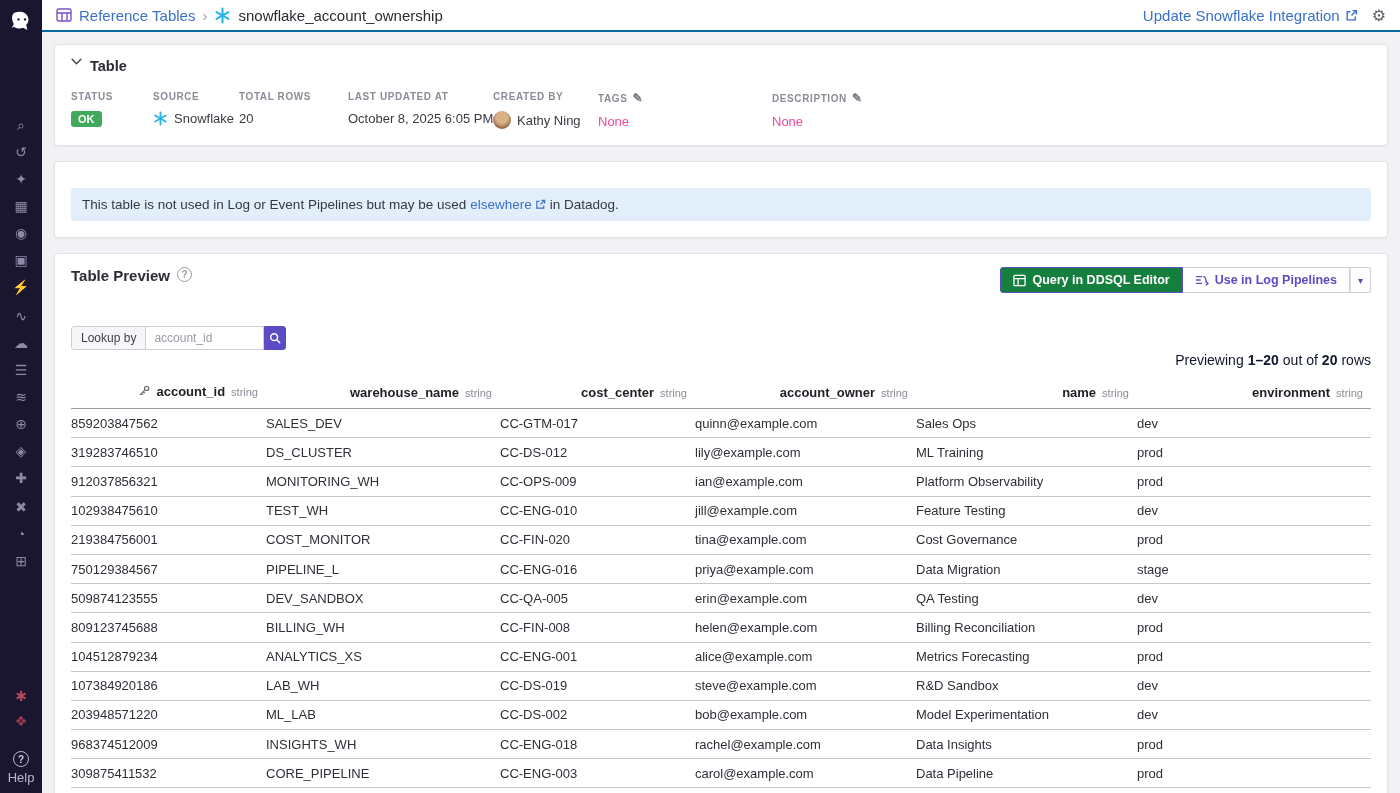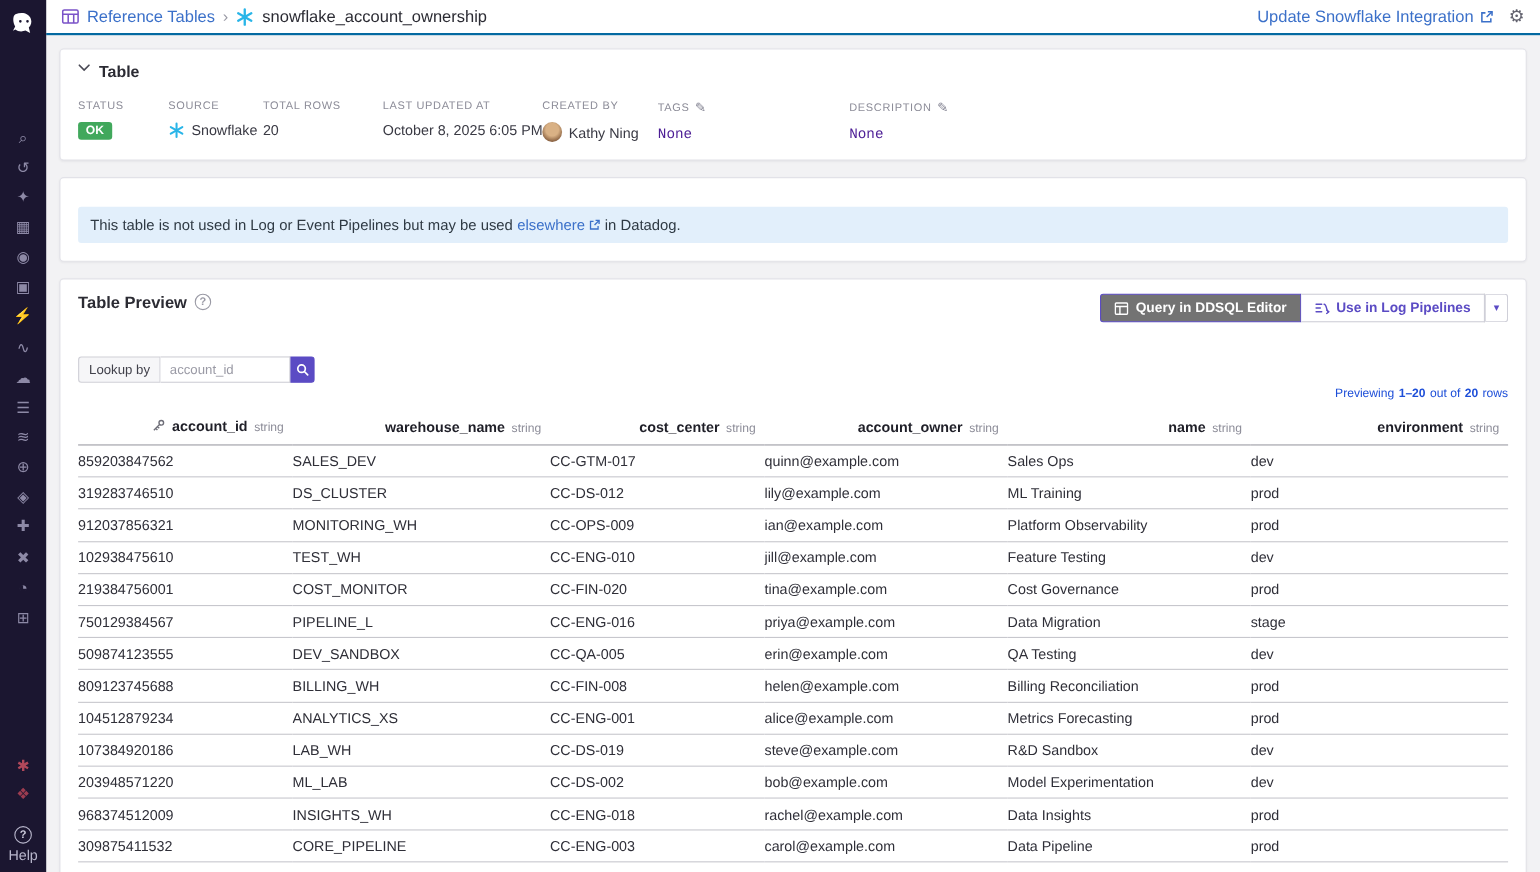--- a/index.html
+++ b/index.html
@@ -59,25 +59,25 @@
   }
   .card-title-row { display: flex; align-items: flex-start; gap: 8px; cursor: pointer; }
   .card-title { font-size: 14.5px; font-weight: 700; color: #2b2b33; }
 
   
   .fields-row { display: flex; margin-top: 17px; }
   .field { padding-right: 20px; }
   .f-status { width: 82px; } .f-source { width: 86px; } .f-rows { width: 109px; }
   .f-updated { width: 145px; } .f-created { width: 105px; } .f-tags { width: 174px; }
   .field-label {
-    font-size: 10px; font-weight: 400; letter-spacing: 0.6px; color: #8c8c98;
+    font-size: 10px; font-weight: 700; letter-spacing: 0.6px; color: #8c8c98;
     display: flex; align-items: center; gap: 5px; white-space: nowrap;
   }
   .field-value { margin-top: 9px; font-size: 13px; color: #3a3a44; display: flex; align-items: center; gap: 6px; white-space: nowrap; }
-  .muted { color: #4c1d95; font-family: Liberation Mono, monospace; }
+  .muted { color: #ec4899; }
   .ok-badge {
     background: #41a85c; color: #fff; font-size: 11px; font-weight: 700;
     padding: 2px 7px; border-radius: 3px; display: inline-block;
   }
   .pencil { color: #7a7a8a; font-size: 12px; cursor: pointer; }
   .avatar {
     width: 18px; height: 18px; border-radius: 50%;
     background: radial-gradient(circle at 50% 38%, #d9b185 0 40%, #8a6242 75%, #5f4530 100%);
     display: inline-block; flex: none;
   }
@@ -97,40 +97,40 @@
   .qmark {
     width: 15px; height: 15px; border-radius: 50%; border: 1.5px solid #9a9aa5;
     color: #9a9aa5; font-size: 10px; font-weight: 700; margin-left: 7px;
     display: inline-flex; align-items: center; justify-content: center;
   }
   .btn-group { margin-left: auto; display: flex; align-items: stretch; }
   .btn {
     height: 26px; font-size: 12.5px; display: inline-flex; align-items: center; gap: 6px;
     padding: 0 12px; cursor: pointer; font-family: inherit;
   }
-  .btn-primary { background: #737373; color: #fff; border: 1px solid #5b4bc4; border-radius: 3px 0 0 3px; font-weight: 600; }
+  .btn-primary { background: #15803d; color: #fff; border: 1px solid #5b4bc4; border-radius: 3px 0 0 3px; font-weight: 600; }
   .btn-secondary { background: #fff; color: #5b4bc4; border: 1px solid #cfcfd8; border-left: none; font-weight: 600; }
   .btn-caret { background: #fff; color: #5b4bc4; border: 1px solid #cfcfd8; border-left: 1px solid #dcdce2; border-radius: 0 3px 3px 0; padding: 0 7px; font-size: 10px; }
 
   .controls-row { display: flex; align-items: center; margin-top: 14px; }
   .lookup-group { display: flex; align-items: stretch; height: 24px; }
   .lookup-by {
     background: #f6f6f8; border: 1px solid #cfcfd6; border-radius: 3px 0 0 3px;
     font-size: 12px; color: #41414b; display: flex; align-items: center; padding: 0 9px; cursor: pointer;
   }
   .lookup-input {
     width: 118px; border: 1px solid #cfcfd6; border-left: none; font-size: 12px;
     padding: 0 8px; color: #2f2f38; outline: none; font-family: inherit;
   }
   .lookup-input::placeholder { color: #9a9aa5; }
   .search-btn {
     width: 22px; background: #5b4bc4; border: 1px solid #5b4bc4; border-radius: 0 3px 3px 0;
     display: flex; align-items: center; justify-content: center; cursor: pointer;
   }
-  .previewing { margin-left: auto; font-size: 11px; color: #1d4ed8; display: inline-flex; gap: 4px; margin-top: 45px; }
+  .previewing { margin-left: auto; font-size: 14px; color: #0f172a; display: inline-flex; gap: 4px; margin-top: 45px; }
   .previewing b { font-weight: 700; }
 
   table.preview-table { width: 100%; border-collapse: collapse; table-layout: fixed; margin-top: 11px; }
   col.c1{width:15%} col.c2{width:18%} col.c3{width:15%} col.c4{width:17%} col.c5{width:17%} col.c6{width:18%}
   .preview-table th {
     text-align: right; font-size: 13px; font-weight: 700; color: #1f1f28;
     padding: 5px 8px 8px 0; border-bottom: 1px solid #9c9ca4; white-space: nowrap; cursor: pointer;
   }
   .preview-table th .col-type { font-size: 11px; color: #8c8c98; font-weight: 400; margin-left: 6px; }
   .preview-table th .key-wrap { margin-right: 6px; vertical-align: -1px; display: inline-block; }

